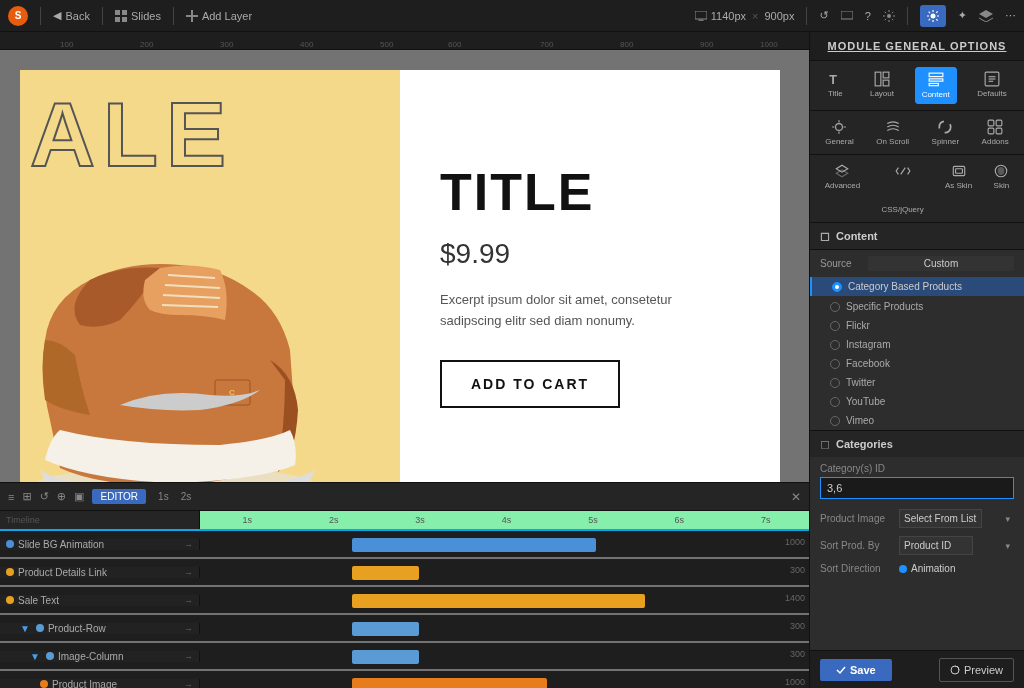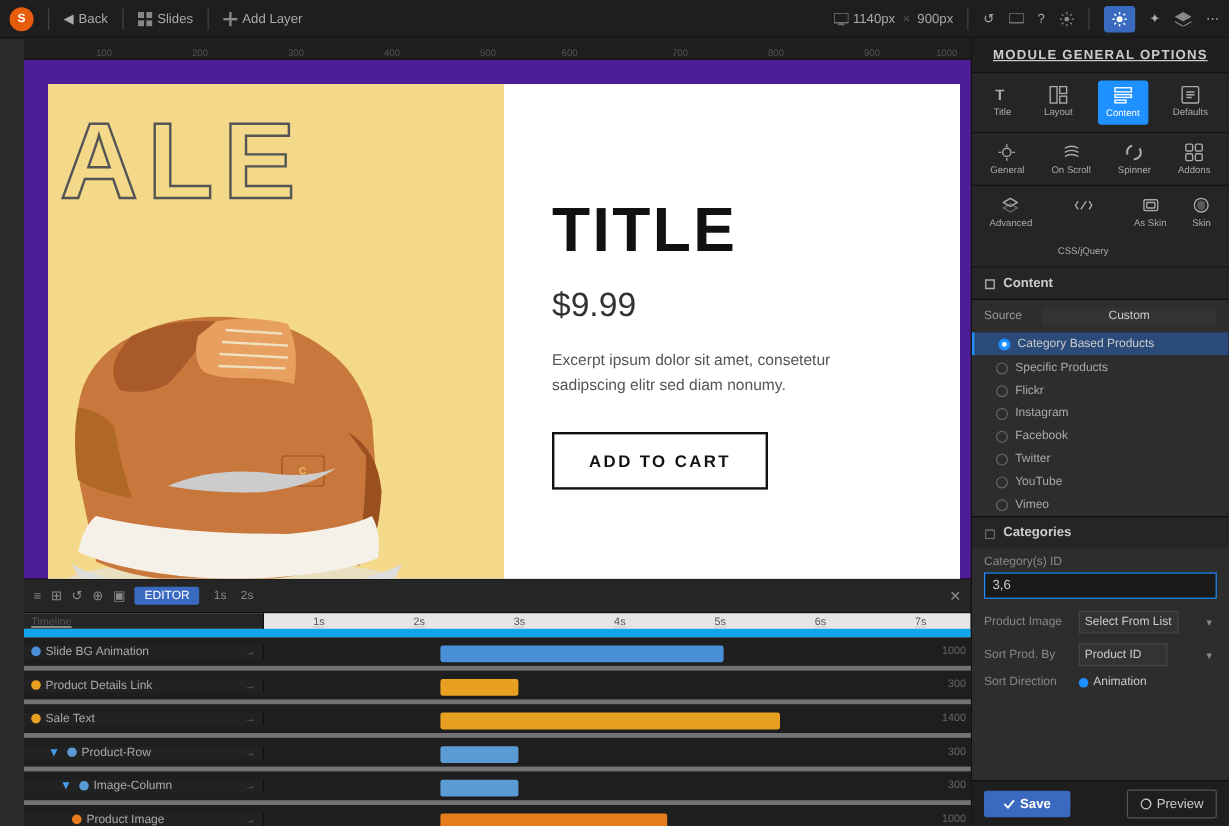--- a/index.html
+++ b/index.html
@@ -18,21 +18,20 @@
     .toolbar-btn {
       display: flex; align-items: center; gap: 4px; color: #aaa; font-size: 11px; cursor: pointer;
     }
     .toolbar-separator { width: 1px; height: 18px; background: #444; }
     .toolbar-spacer { flex: 1; }
 
     
     .main-area {
       display: flex;
       height: calc(688px - 32px);
-      padding-left: 20px;
     }
 
     
     .canvas-area {
       flex: 1;
       display: flex;
       flex-direction: column;
       background: #2a2a2a;
       overflow: hidden;
     }
@@ -49,21 +48,21 @@
       color: #666;
       position: relative;
     }
     .ruler-tick { position: absolute; bottom: 0; font-size: 8px; color: #555; }
 
     
     .canvas-wrapper {
       flex: 1;
       overflow: hidden;
       position: relative;
-      background: #4c1d95;
+      background: #737373;
     }
 
     .canvas {
       position: absolute;
       top: 20px;
       left: 20px;
       width: 760px;
       height: 430px;
       background: #fff;
       overflow: hidden;
@@ -186,42 +185,41 @@
     }
     .timeline-time {
       font-size: 10px;
       color: #888;
       margin-left: 4px;
     }
 
     .timeline-header {
       display: flex;
       height: 20px;
-      background: #e5e5e5;
-      border-bottom: 7px solid #0ea5e9;
-      text-decoration: underline;
+      background: #86efac;
+      border-bottom: 2px solid #0ea5e9;
     }
 
     .tl-labels { width: 200px; background: #252525; border-right: 1px solid #111; }
     .tl-ruler {
       flex: 1;
       display: flex;
       align-items: center;
       font-size: 9px;
       color: #555;
       padding-left: 4px;
     }
     .tl-ruler span { flex: 1; text-align: center; }
 
     .timeline-rows { flex: 1; overflow-y: auto; }
 
     .tl-row {
       display: flex;
       height: 28px;
-      border-bottom: 4px solid #737373;
+      border-bottom: 2px solid #737373;
       align-items: center;
     }
     .tl-row-label {
       width: 200px;
       background: #222;
       border-right: 1px solid #111;
       display: flex;
       align-items: center;
       gap: 4px;
       padding: 0 6px;

